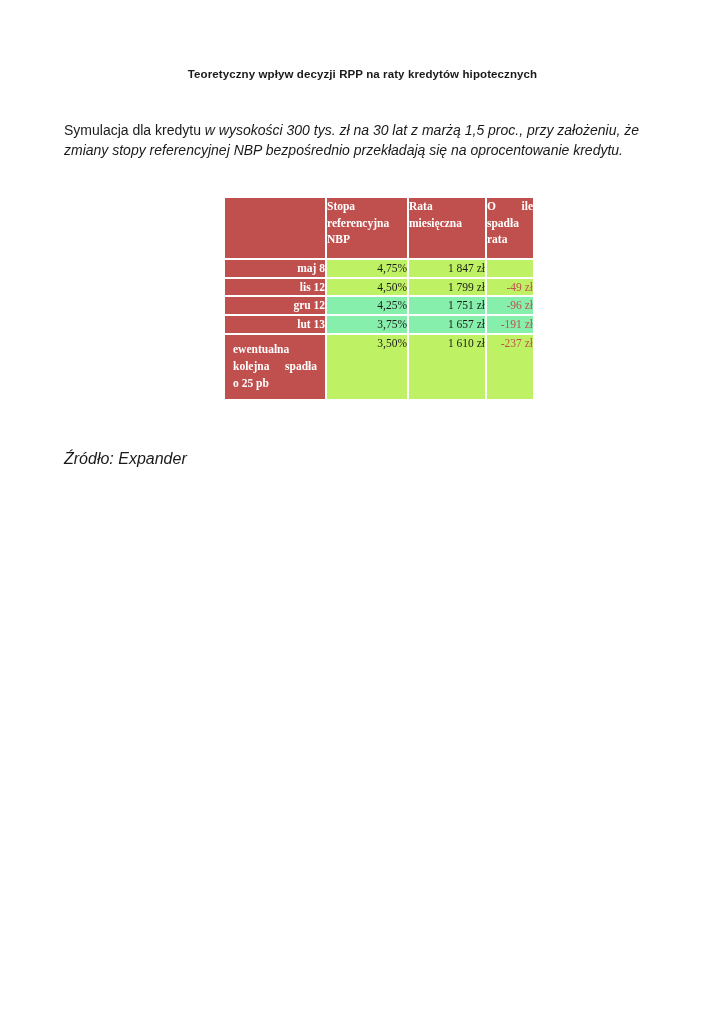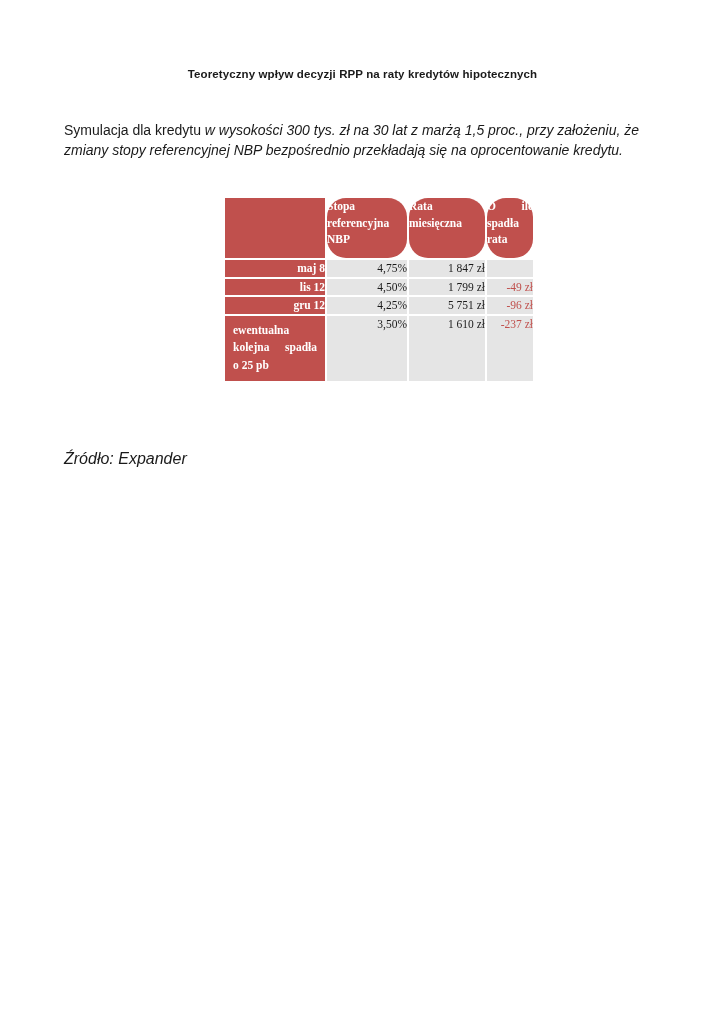--- a/index.html
+++ b/index.html
@@ -62,21 +62,20 @@
     height: 60px;
   }
   .hdr {
     background: #c0504d;
     color: #ffffff;
     font-weight: bold;
     font-size: 11.5px;
     line-height: 1.45;
     padding: 7px 7px 7px 8px;
     vertical-align: top;
-    border-radius: 19px;
   }
   .hdr.w-stopa { width: 80px; }
   .hdr.w-rata { width: 76px; }
   .hdr.w-oile { width: 46px; }
   .rowlabel {
     background: #c0504d;
     color: #ffffff;
     font-weight: bold;
     font-size: 11.5px;
     text-align: right;
@@ -99,22 +98,22 @@
     line-height: 1.45;
     white-space: nowrap;
   }
   .cell.neg {
     color: #c0504d;
     margin-left: 28px;
   }
   .cell.empty {
     background: #e8c4c2;
   }
-  .r-light .cell { background: #e5e5e5; }
-  .r-dark .cell { background: #e5e5e5; }
+  .r-light .cell { background: #bef264; }
+  .r-dark .cell { background: #86efac; }
   .justify-two {
     display: flex;
     justify-content: space-between;
   }
   .source {
     position: absolute;
     top: 450px;
     left: 64px;
     font-size: 16px;
     font-style: italic;
@@ -165,25 +164,31 @@
       <tr class="r-light">
         <td class="rowlabel">lis 12</td>
         <td class="cell">4,50%</td>
         <td class="cell">1 799 zł</td>
         <td class="cell neg">-49 zł</td>
       </tr>
 
       <tr class="r-dark">
         <td class="rowlabel">gru 12</td>
         <td class="cell">4,25%</td>
-        <td class="cell">5 751 zł</td>
+        <td class="cell">1 751 zł</td>
         <td class="cell neg">-96 zł</td>
       </tr>
 
 
+      <tr class="r-dark">
+        <td class="rowlabel">lut 13</td>
+        <td class="cell">3,75%</td>
+        <td class="cell">1 657 zł</td>
+        <td class="cell neg">-191 zł</td>
+      </tr>
 
       <tr class="r-light">
         <td class="rowlabel multi">
           <span>ewentualna</span><br>
           <span class="justify-two">
             <span>kolejna</span>
             <span>spadła</span>
           </span>
           <span>o 25 pb</span>
         </td>

